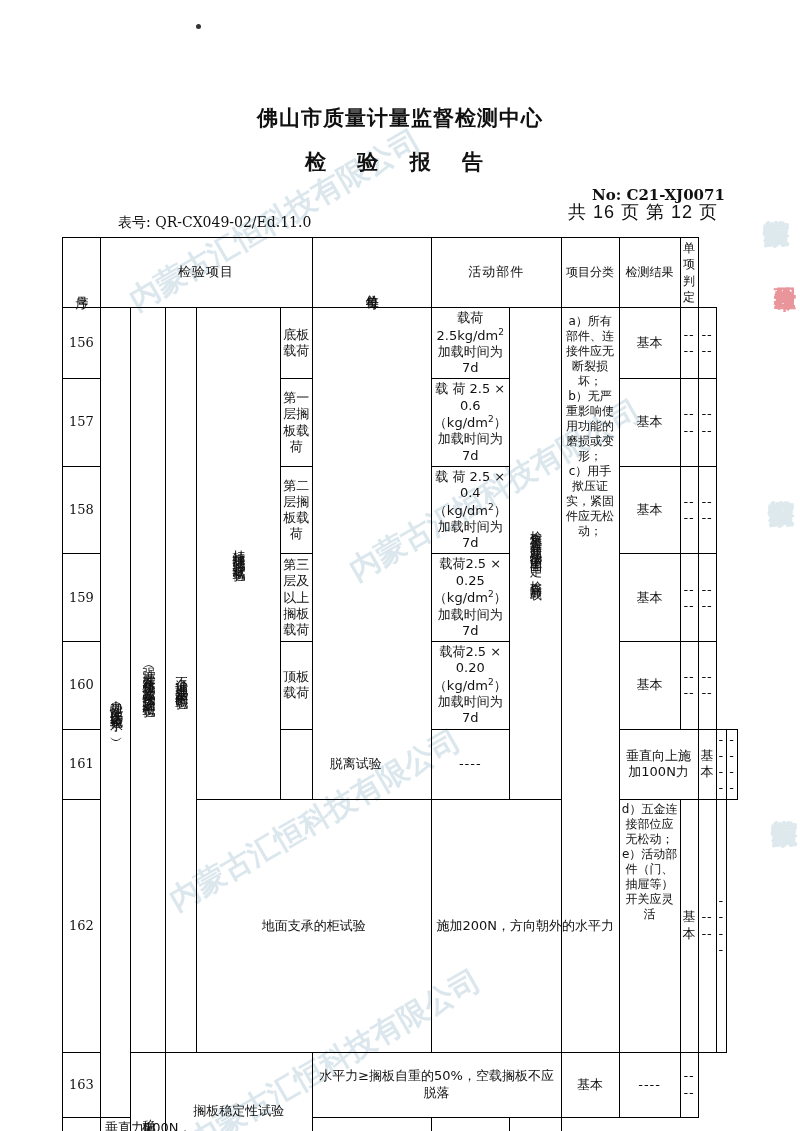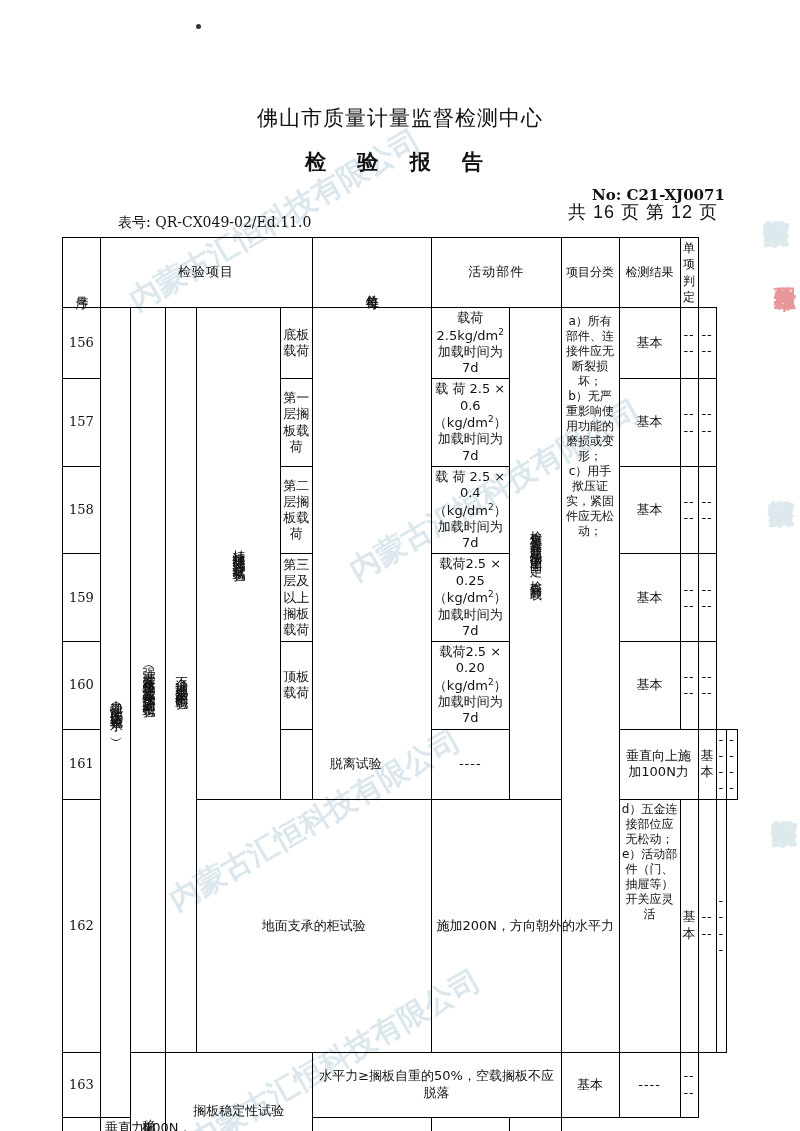--- a/index.html
+++ b/index.html
@@ -34,21 +34,21 @@
   .wm7{left:768px;top:800px;}
   .wm-red{
     position:absolute;left:770px;top:270px;color:#e06a72;opacity:.7;
     writing-mode:vertical-rl;font-size:22px;font-weight:bold;
   }
   .dot{position:absolute;left:196px;top:24px;width:5px;height:5px;background:#333;border-radius:50%;}
 
   
   .title1{
     position:absolute;top:104px;left:0;width:800px;text-align:center;
-    font-size:21px;font-weight:normal;letter-spacing:1px;
+    font-size:21px;font-weight:bold;letter-spacing:1px;
     font-family:"DejaVu Serif","Liberation Serif",serif;
   }
   .title2{
     position:absolute;top:148px;left:0;width:800px;text-align:center;
     font-size:21px;font-weight:bold;letter-spacing:12px;
     font-family:"DejaVu Serif","Liberation Serif",serif;
   }
   .reportno{
     position:absolute;top:186px;left:592px;font-size:15px;
     font-family:"DejaVu Serif","Liberation Serif",serif;

